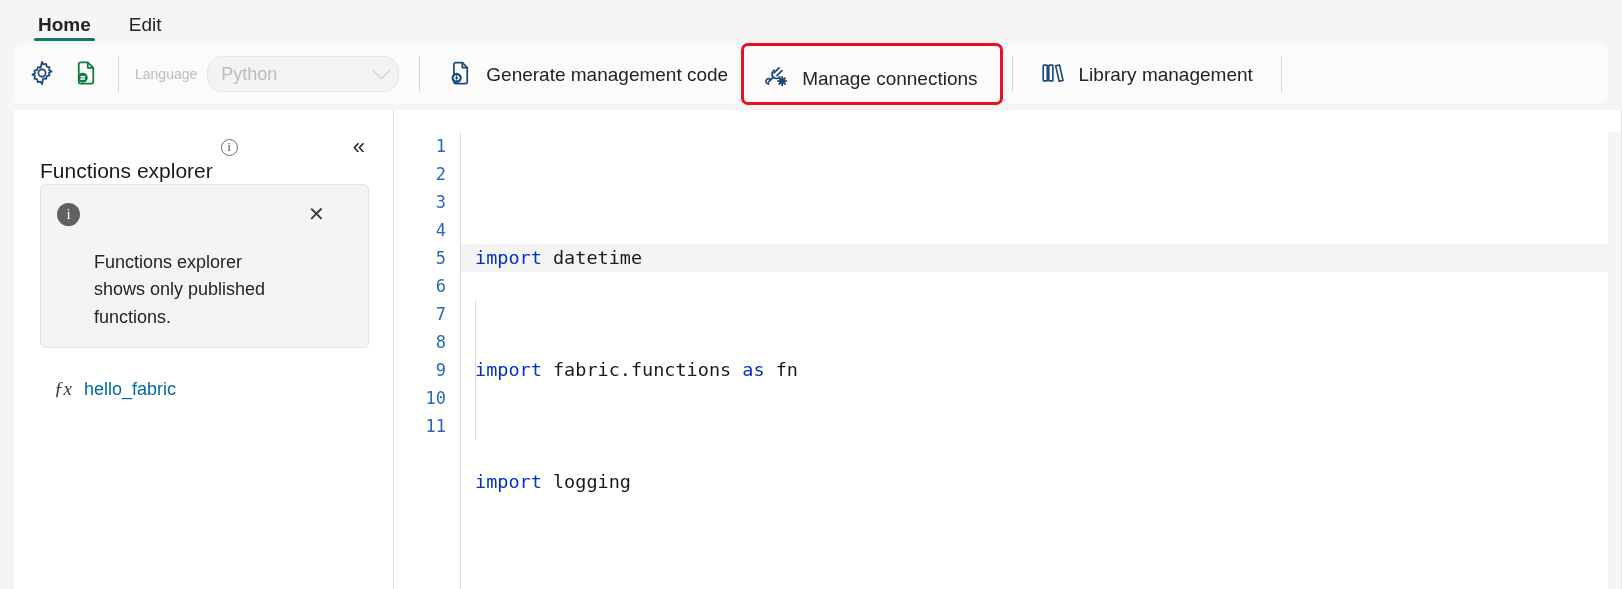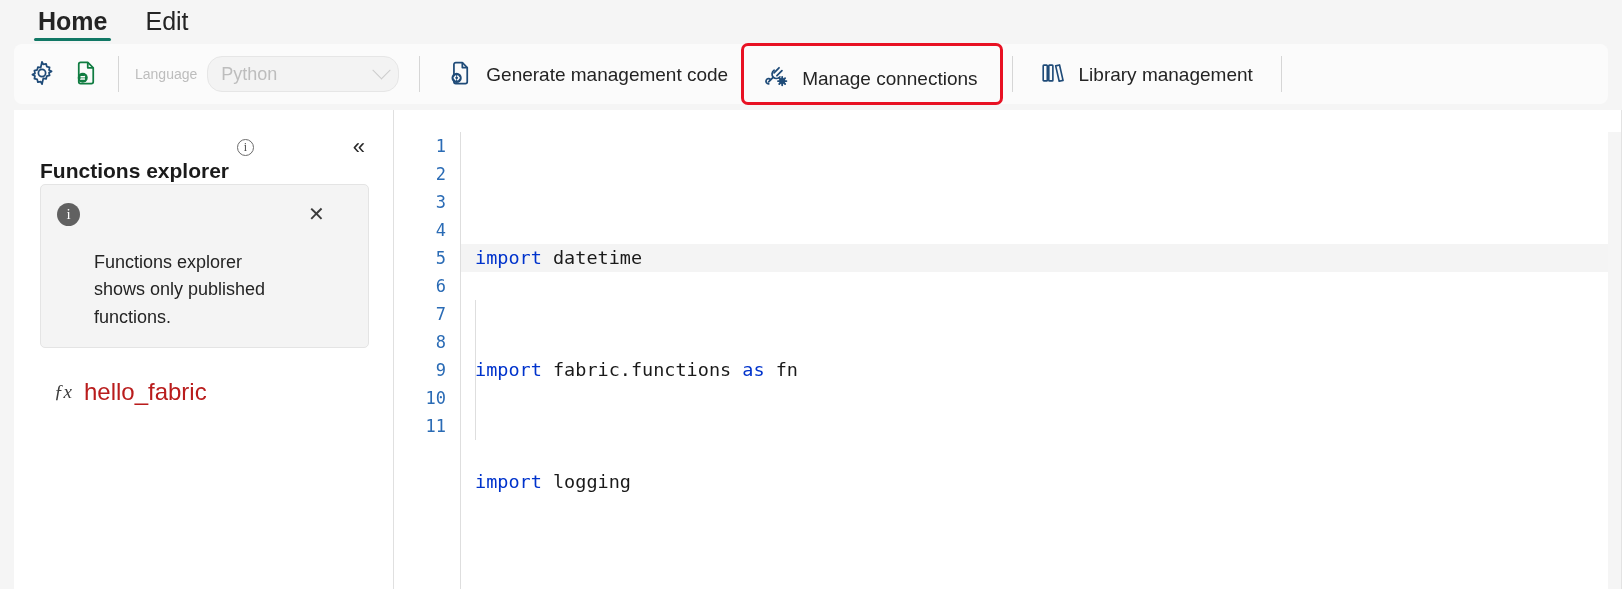--- a/index.html
+++ b/index.html
@@ -17,21 +17,21 @@
   .ribbon-tabs {
     height: 44px;
     background: #f5f5f5;
     display: flex;
     align-items: flex-end;
     padding-left: 24px;
     gap: 10px;
   }
   .ribbon-tab {
     position: relative;
-    font-size: 25px;
+    font-size: 19px;
     color: #242424;
     padding: 4px 14px 10px 14px;
     cursor: pointer;
     line-height: 1;
     white-space: nowrap;
   }
   .ribbon-tab.active { font-weight: bold; }
   .ribbon-tab.active::after {
     content: "";
     position: absolute;
@@ -155,21 +155,21 @@
   }
   .explorer-head {
     display: flex;
     align-items: center;
     padding: 0 22px 0 26px;
     gap: 8px;
     height: 30px;
   }
   .explorer-title {
     font-size: 21px;
-    font-weight: bold;
+    font-weight: normal;
     color: #1b1b1b;
     white-space: nowrap;
     margin-top: 48px;
   }
   .info-circle {
     width: 17px; height: 17px;
     border: 1.5px solid #6b6b6b;
     border-radius: 50%;
     color: #4a4a4a;
     font-size: 12px;
@@ -236,22 +236,22 @@
     cursor: pointer;
   }
   .fx-ico {
     font-family: "Liberation Serif", serif;
     font-style: italic;
     font-size: 19px;
     color: #3c3c3c;
     flex: 0 0 auto;
   }
   .fn-name {
-    font-size: 24px;
-    color: #b91c1c;
+    font-size: 18px;
+    color: #0369a1;
   }
 
   
   .editor-outer {
     flex: 1 1 auto;
     background: #ffffff;
     display: flex;
     padding-top: 22px;
     position: relative;
   }

